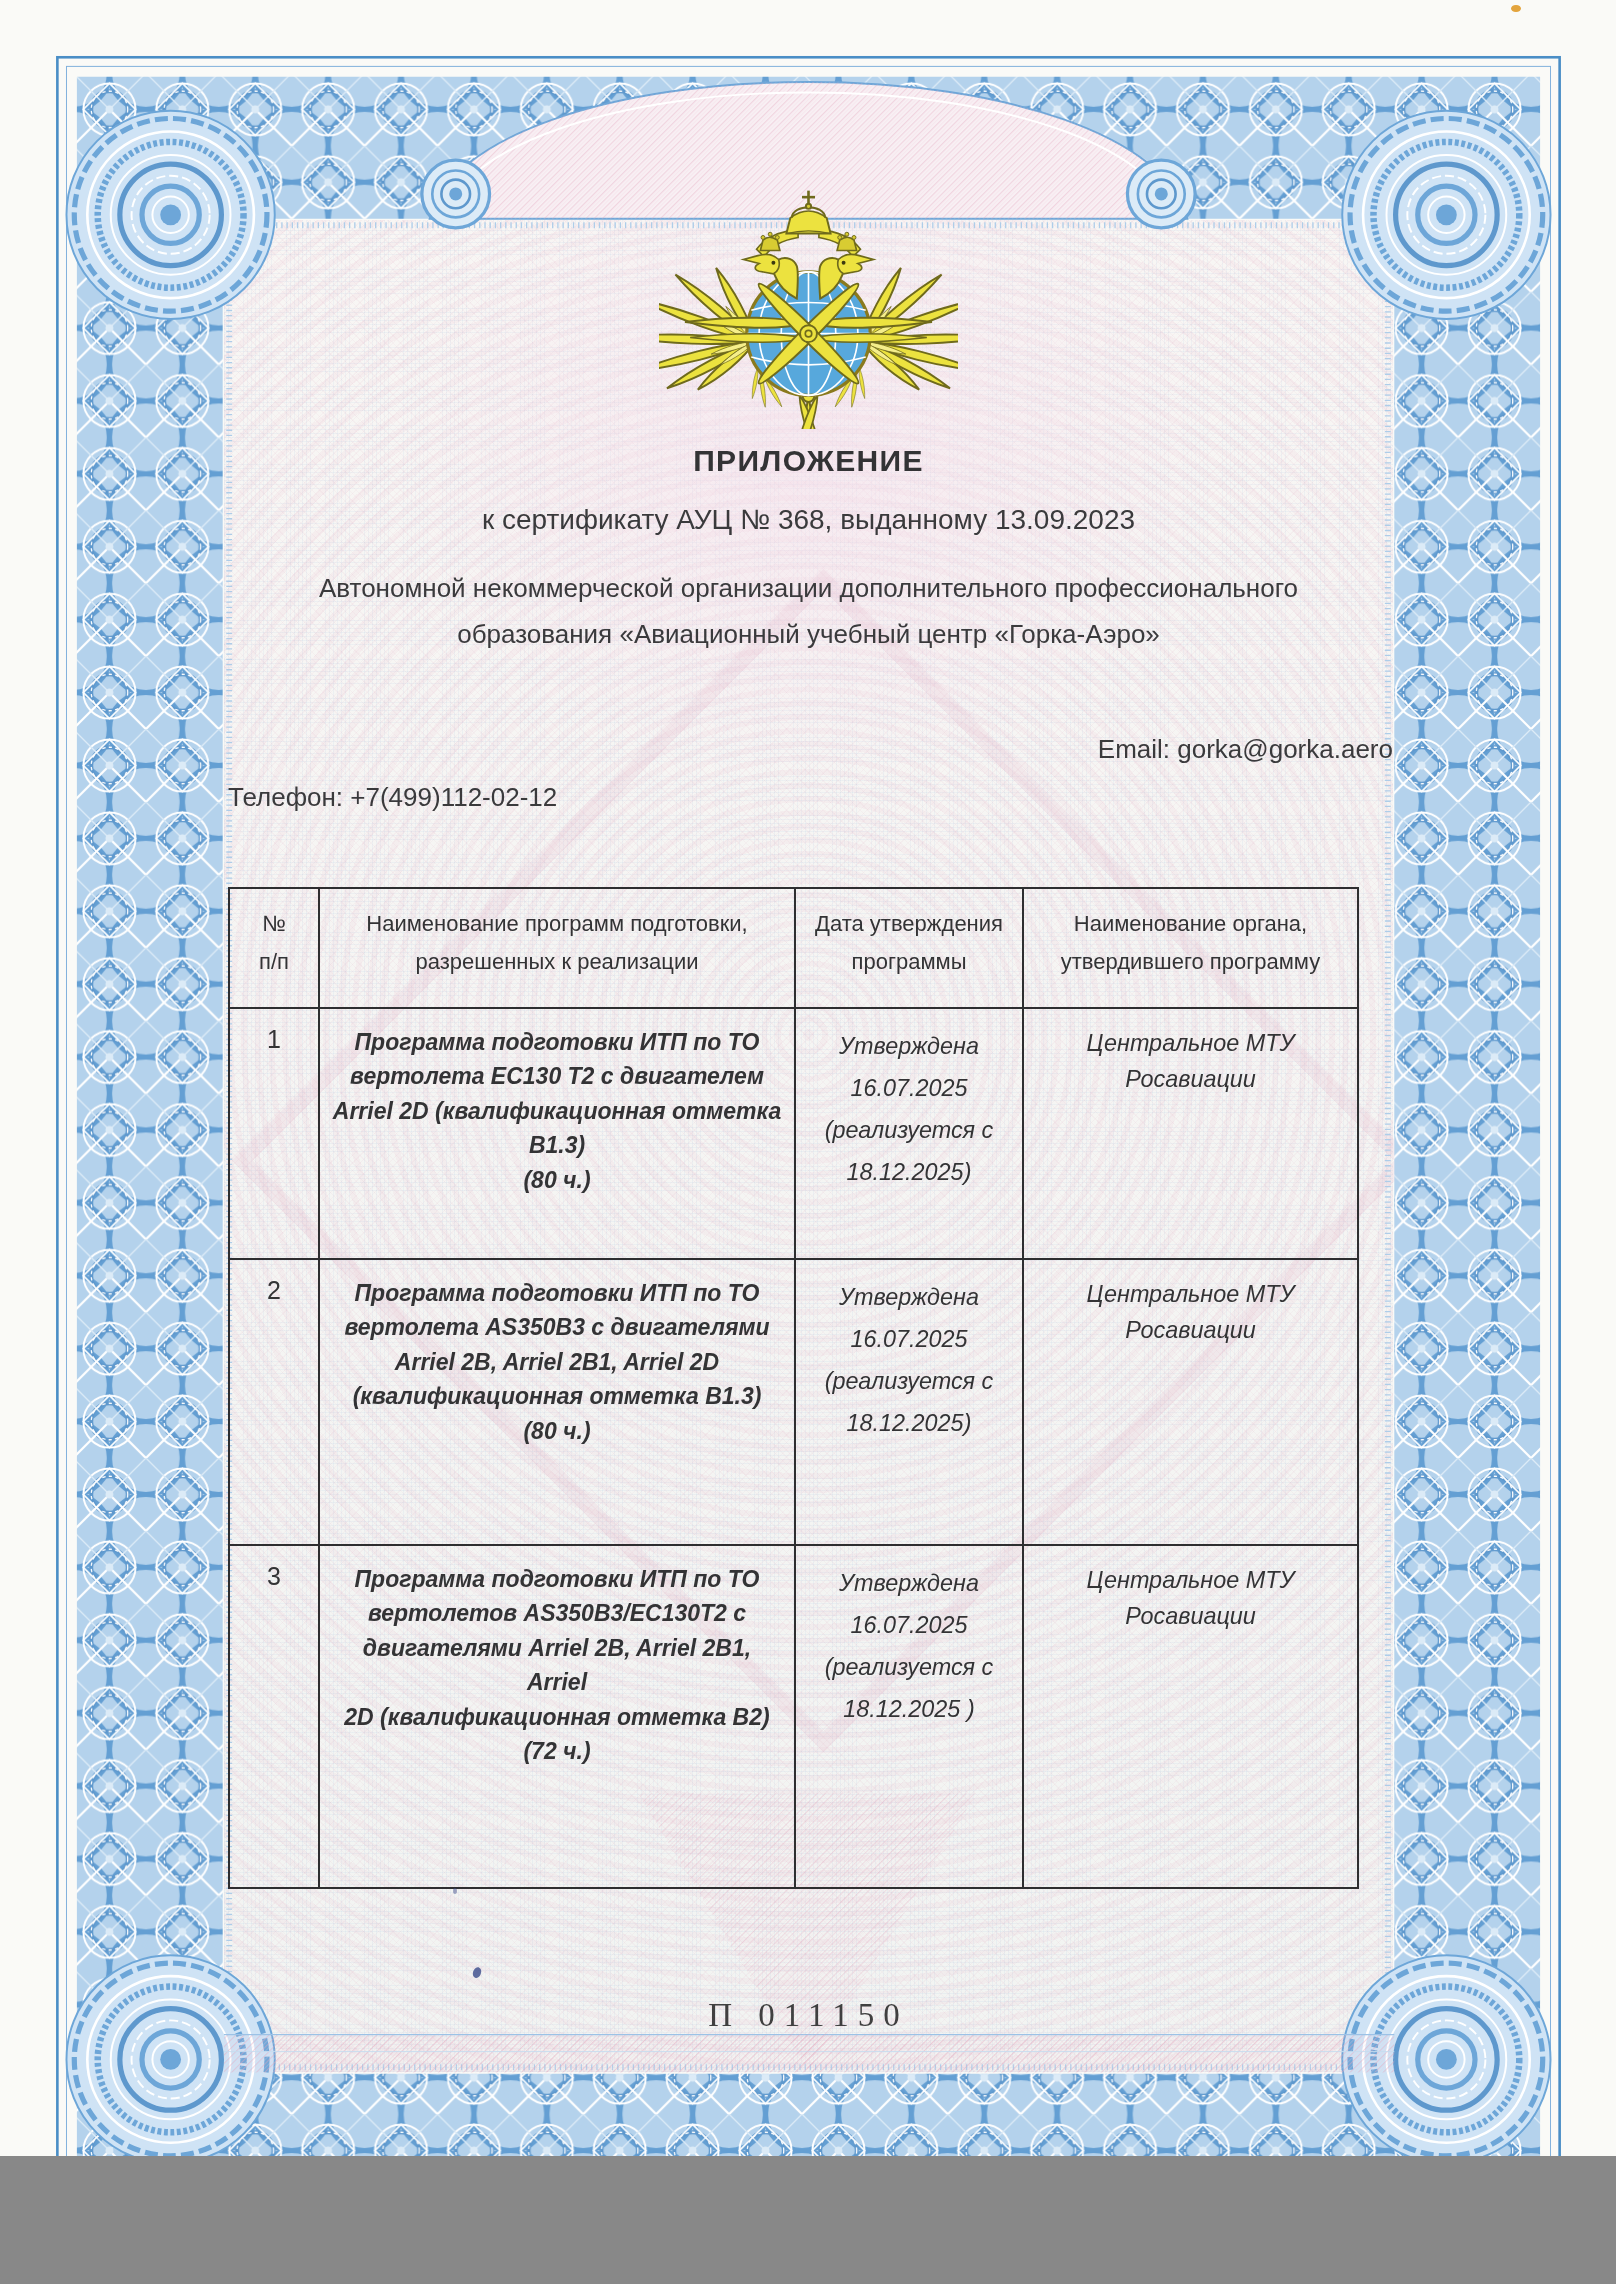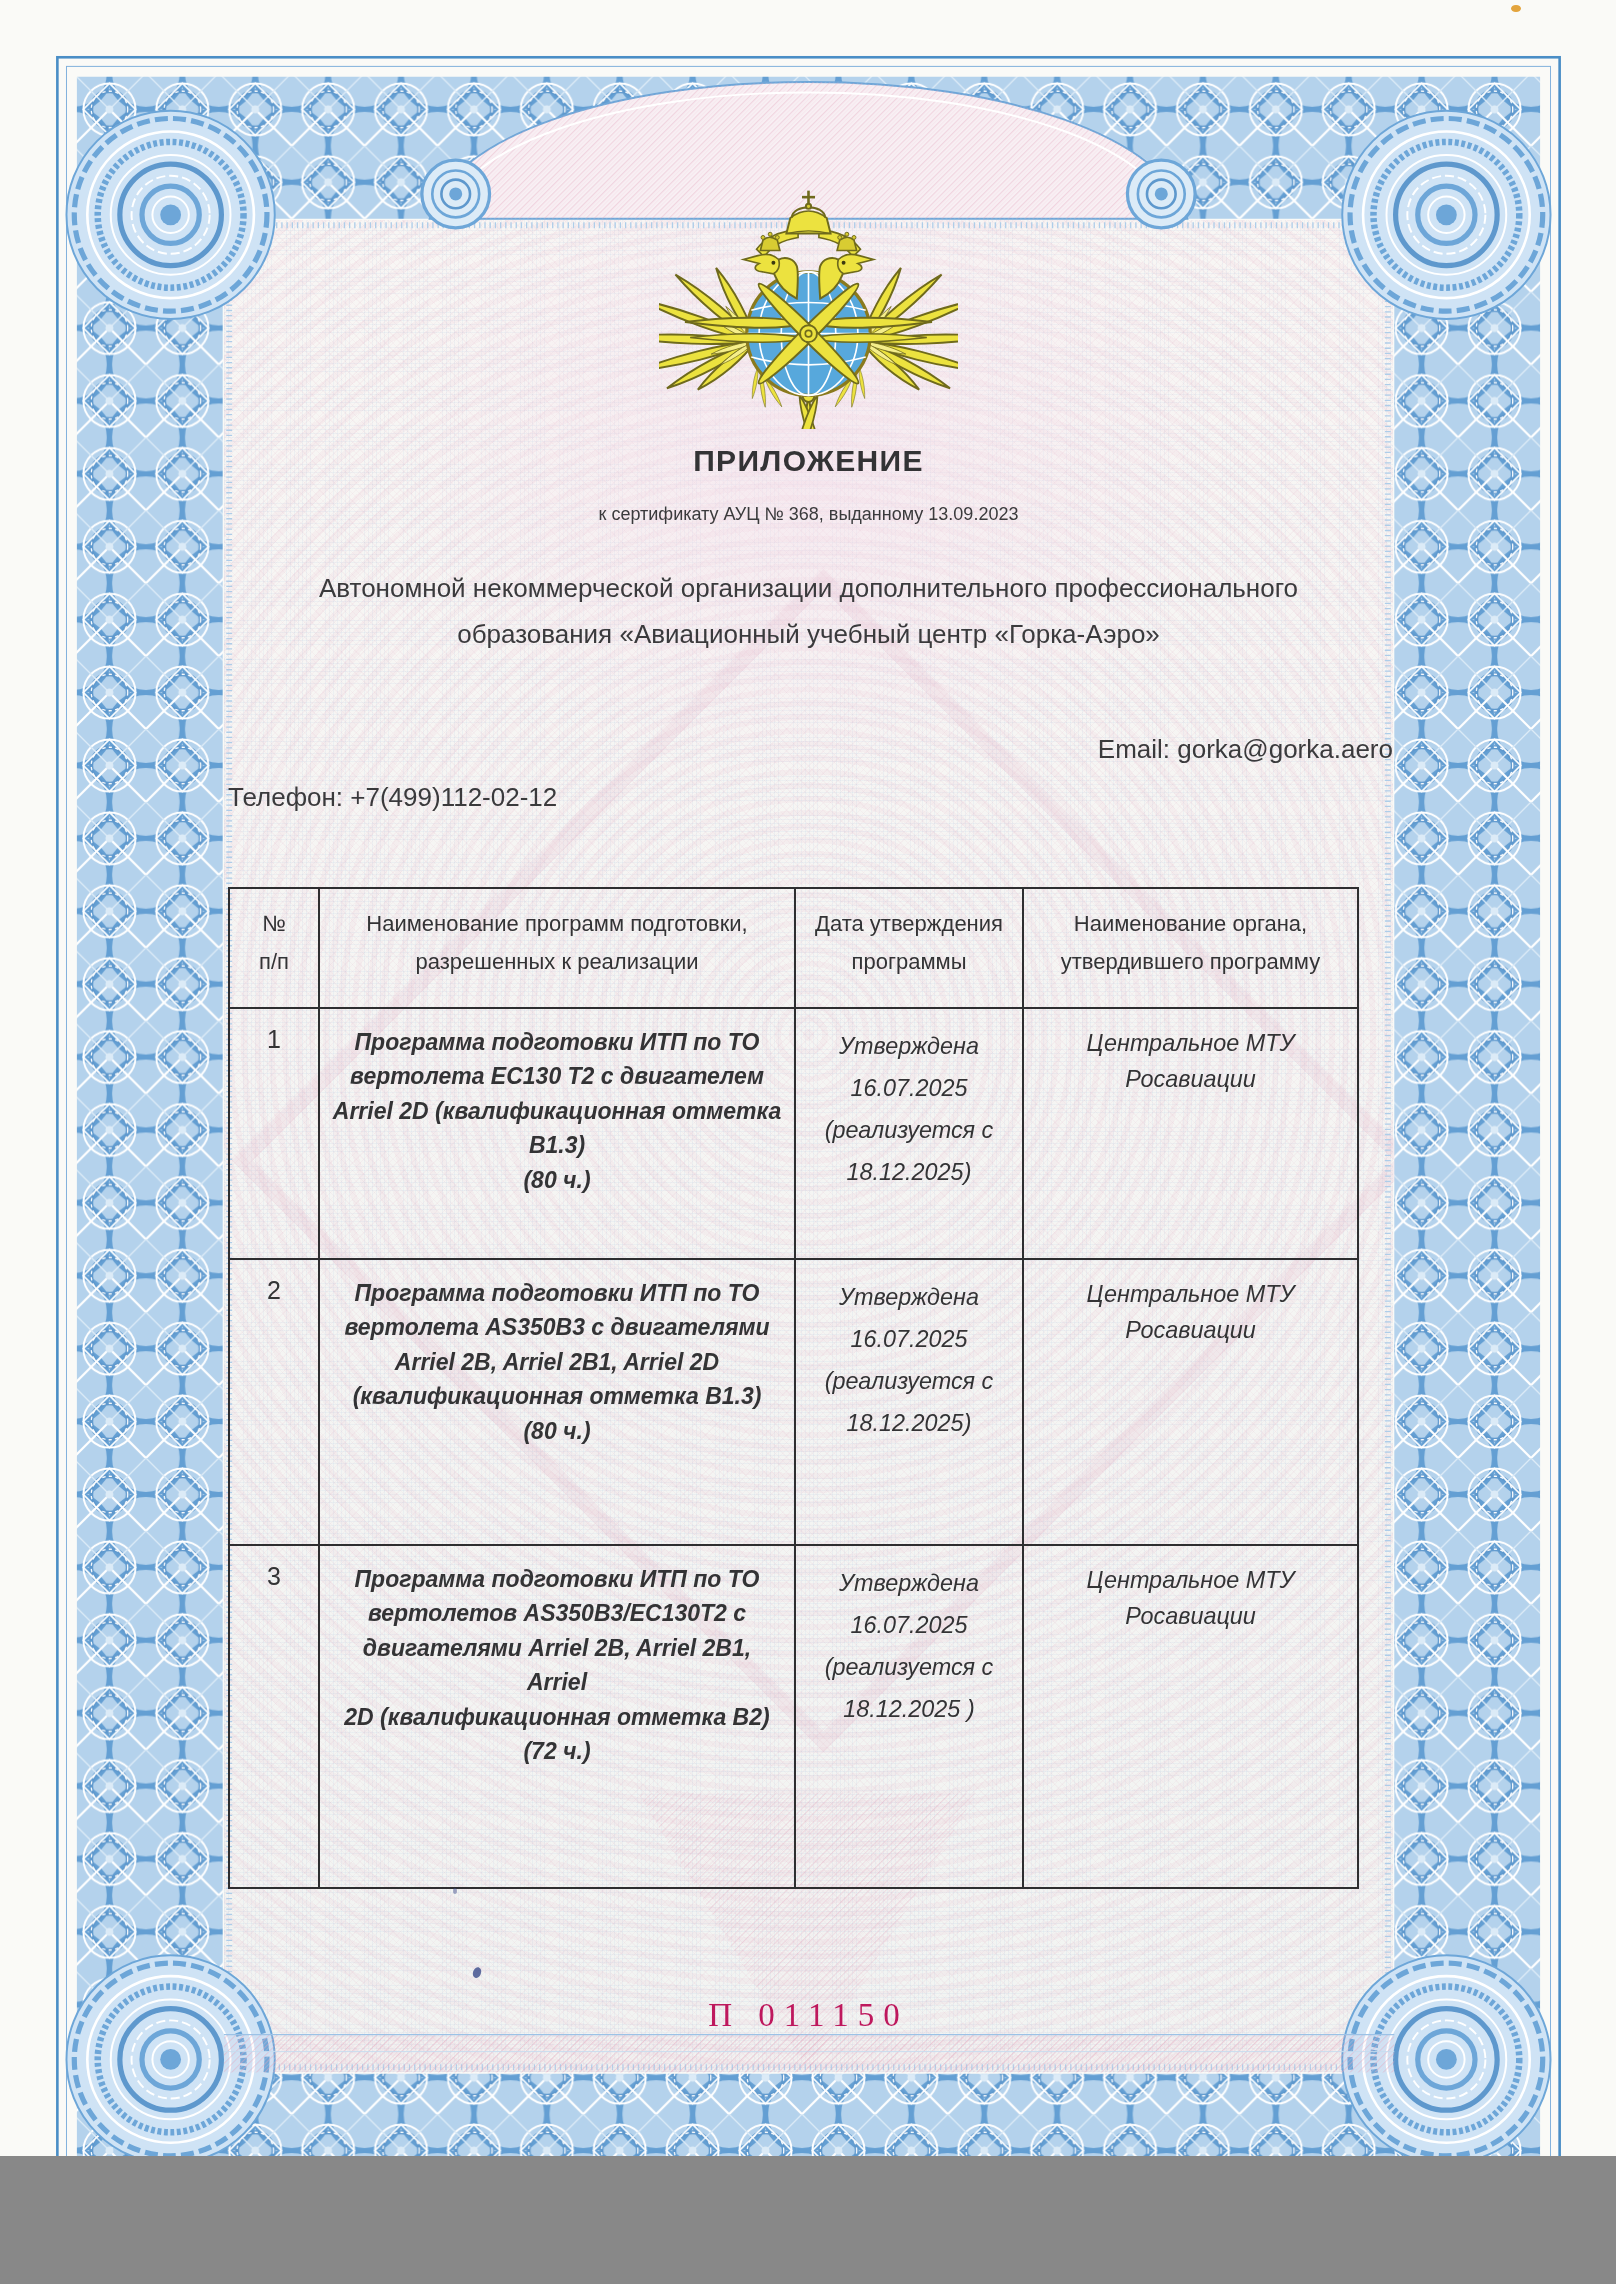--- a/index.html
+++ b/index.html
@@ -26,21 +26,21 @@
   .watermark-diamond{
     position:absolute;left:405px;top:742px;width:807px;height:807px;
     border:15.6px solid rgba(226,168,194,0.16);
     transform:rotate(45deg);
   }
   .border-art,.emblem{position:absolute;left:0;top:0;}
   .emblem{left:659px;top:133px;}
   .content{position:absolute;left:0;top:0;width:1617px;height:2284px;}
   .centered{position:absolute;left:0;width:100%;text-align:center;}
   .doc-title{top:444px;font-size:30px;font-weight:bold;letter-spacing:1.3px;color:#333335;}
-  .doc-subtitle{top:504px;font-size:18px;}
+  .doc-subtitle{top:504px;font-size:28px;}
   .doc-org{top:565px;font-size:26px;line-height:1.78;white-space:pre-line;}
   .contact{position:absolute;top:734px;font-size:26px;}
   .contact.phone{left:228px;margin-top:48px;}
   .contact.email{right:224px;}
   .permission{top:819px;font-size:26px;}
   table.programs{
     position:absolute;left:228px;top:887px;width:1129px;
     border-collapse:collapse;table-layout:fixed;
     font-size:23.4px;color:#333335;
   }
@@ -56,21 +56,21 @@
   tr.r1{height:251px;}
   tr.r2{height:286px;}
   tr.r3{height:343px;}
   th.cell{font-weight:normal;font-size:22px;line-height:1.75;}
   td.num{font-size:25px;padding-top:22px;}
   td.program{font-style:italic;font-weight:bold;font-size:23px;line-height:1.5;padding-top:21px;}
   td.pdate,td.authority{font-style:italic;font-size:23.4px;line-height:1.55;padding-top:21px;}
   td.pdate{line-height:1.8;}
   .pre{white-space:pre-line;}
   .serial{top:1997px;font-size:33px;font-family:"Liberation Serif","DejaVu Serif",serif;
-    letter-spacing:9px;color:#be185d;}
+    letter-spacing:9px;color:#404040;}
   .printer-note{top:2225px;font-size:13px;color:#4c1d95;letter-spacing:0.3px;}
   .speck{position:absolute;border-radius:60%;}
   .speck.s1{left:473px;top:1967px;width:7.8px;height:11px;background:#3a4a8a;transform:rotate(20deg);opacity:.8;}
   .speck.s2{left:453px;top:1888px;width:3.9px;height:5.9px;background:#3a4a8a;opacity:.45;}
   .speck.s3{left:1511px;top:5.2px;width:9.8px;height:7.2px;background:#e09a28;border-radius:50%;opacity:.9;}
 </style>
 </head>
 <body>
 
 <div class="page">

